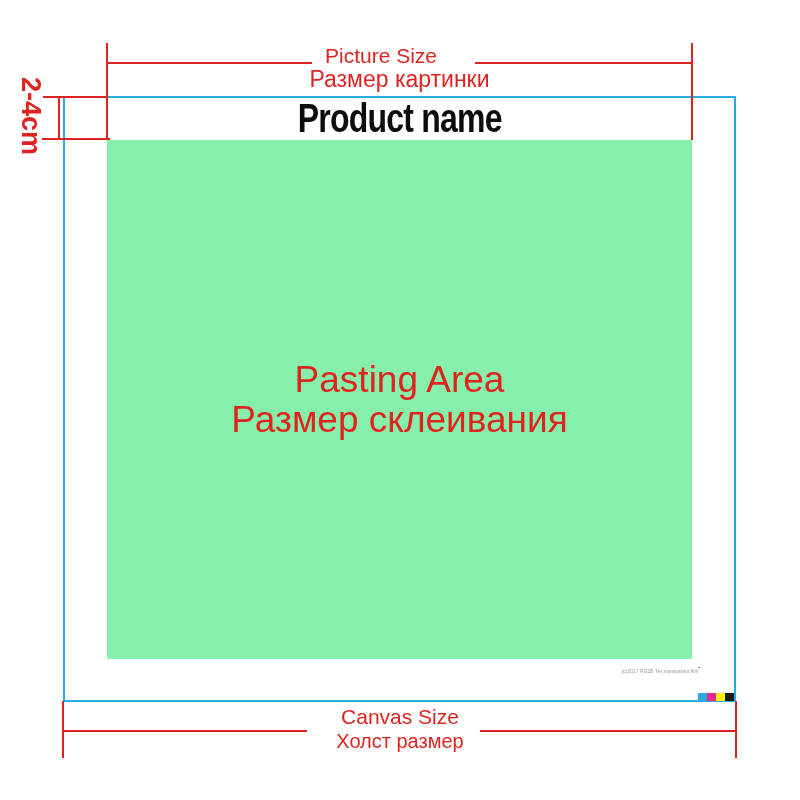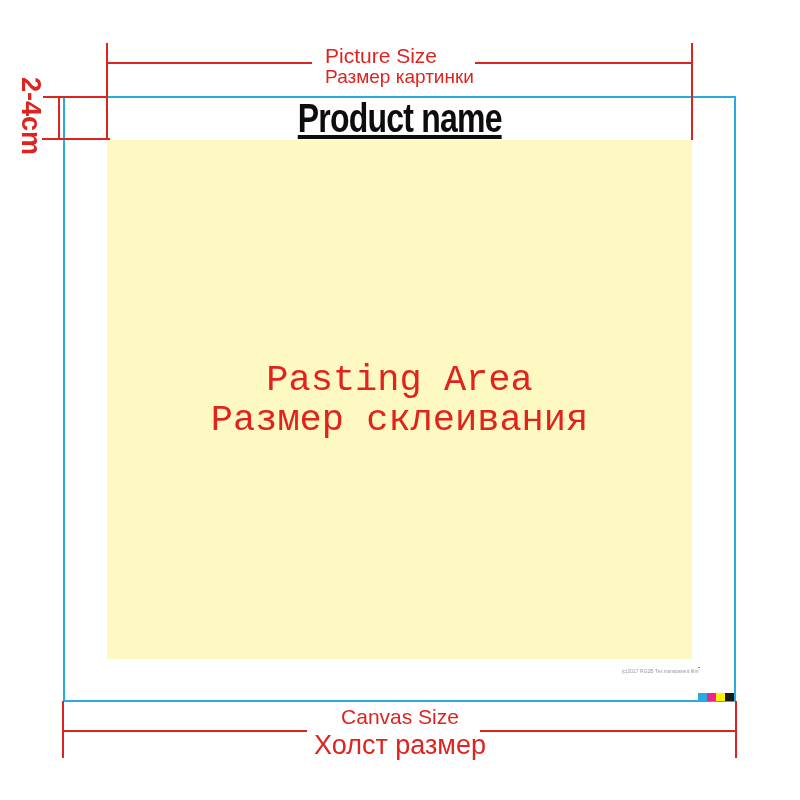--- a/index.html
+++ b/index.html
@@ -10,50 +10,50 @@
   .abs{position:absolute;}
   
   .canvas-outline{
     left:63px;top:96px;width:673px;height:606px;
     border:2px solid #29ABE2;box-sizing:border-box;background:transparent;
   }
   
   .product-name{
     left:107px;top:97px;width:585px;height:43px;
     display:flex;align-items:center;justify-content:center;
-    color:#0d0d0d;font-size:41px;font-weight:bold;white-space:nowrap;text-decoration:underline;
+    color:#0d0d0d;font-size:41px;font-weight:bold;white-space:nowrap;
   }
   .product-name .squeeze{display:inline-block;transform:scaleX(0.78);letter-spacing:-1px;}
   
   .pasting-area{
-    left:107px;top:140px;width:585px;height:519px;background:#fef9c3;
-    display:flex;flex-direction:column;align-items:center;justify-content:center;font-family:Liberation Mono, monospace;
+    left:107px;top:140px;width:585px;height:519px;background:#86efac;
+    display:flex;flex-direction:column;align-items:center;justify-content:center;
   }
   .pasting-area .line{color:#E0241D;font-size:37px;line-height:40px;text-align:center;white-space:nowrap;}
   
   .redline{background:#DD2420;}
   .red-text{color:#DD2420;text-align:center;white-space:nowrap;}
   .dim-label-en{left:107px;width:548px;top:44px;font-size:21px;}
-  .dim-label-ru{left:107px;width:585px;top:66px;font-size:19px;}
+  .dim-label-ru{left:107px;width:585px;top:66px;font-size:23px;}
   .top-line-left{left:107px;top:62px;width:205px;height:2px;}
   .top-line-right{left:475px;top:62px;width:217px;height:2px;}
   .top-tick-left{left:106px;top:43px;width:2px;height:97px;}
   .top-tick-right{left:691px;top:43px;width:2px;height:97px;}
   
   .bracket-cap-top{left:43px;top:96px;width:65px;height:2px;}
   .bracket-cap-bottom{left:42px;top:138px;width:68px;height:2px;}
   .bracket-stem{left:58px;top:96px;width:2px;height:44px;}
   .left-dim-label{
     left:-15px;top:101px;width:92px;height:30px;
     transform:rotate(90deg);transform-origin:center;
     font-size:27px;font-weight:bold;line-height:30px;
   }
   
   .bot-label-en{left:63px;width:674px;top:705px;font-size:21px;}
-  .bot-label-ru{left:63px;width:674px;top:730px;font-size:27px;}
+  .bot-label-ru{left:63px;width:674px;top:730px;font-size:20px;}
   .bot-line-left{left:63px;top:730px;width:244px;height:2px;}
   .bot-line-right{left:480px;top:730px;width:257px;height:2px;}
   .bot-tick-left{left:62px;top:701px;width:2px;height:57px;}
   .bot-tick-right{left:735px;top:701px;width:2px;height:57px;}
   
   .fine-print{
     right:100px;top:665px;font-size:5px;color:#999999;
     letter-spacing:0;white-space:nowrap;
   }
   .fine-print .mark{font-size:4px;vertical-align:4px;color:#222;}

